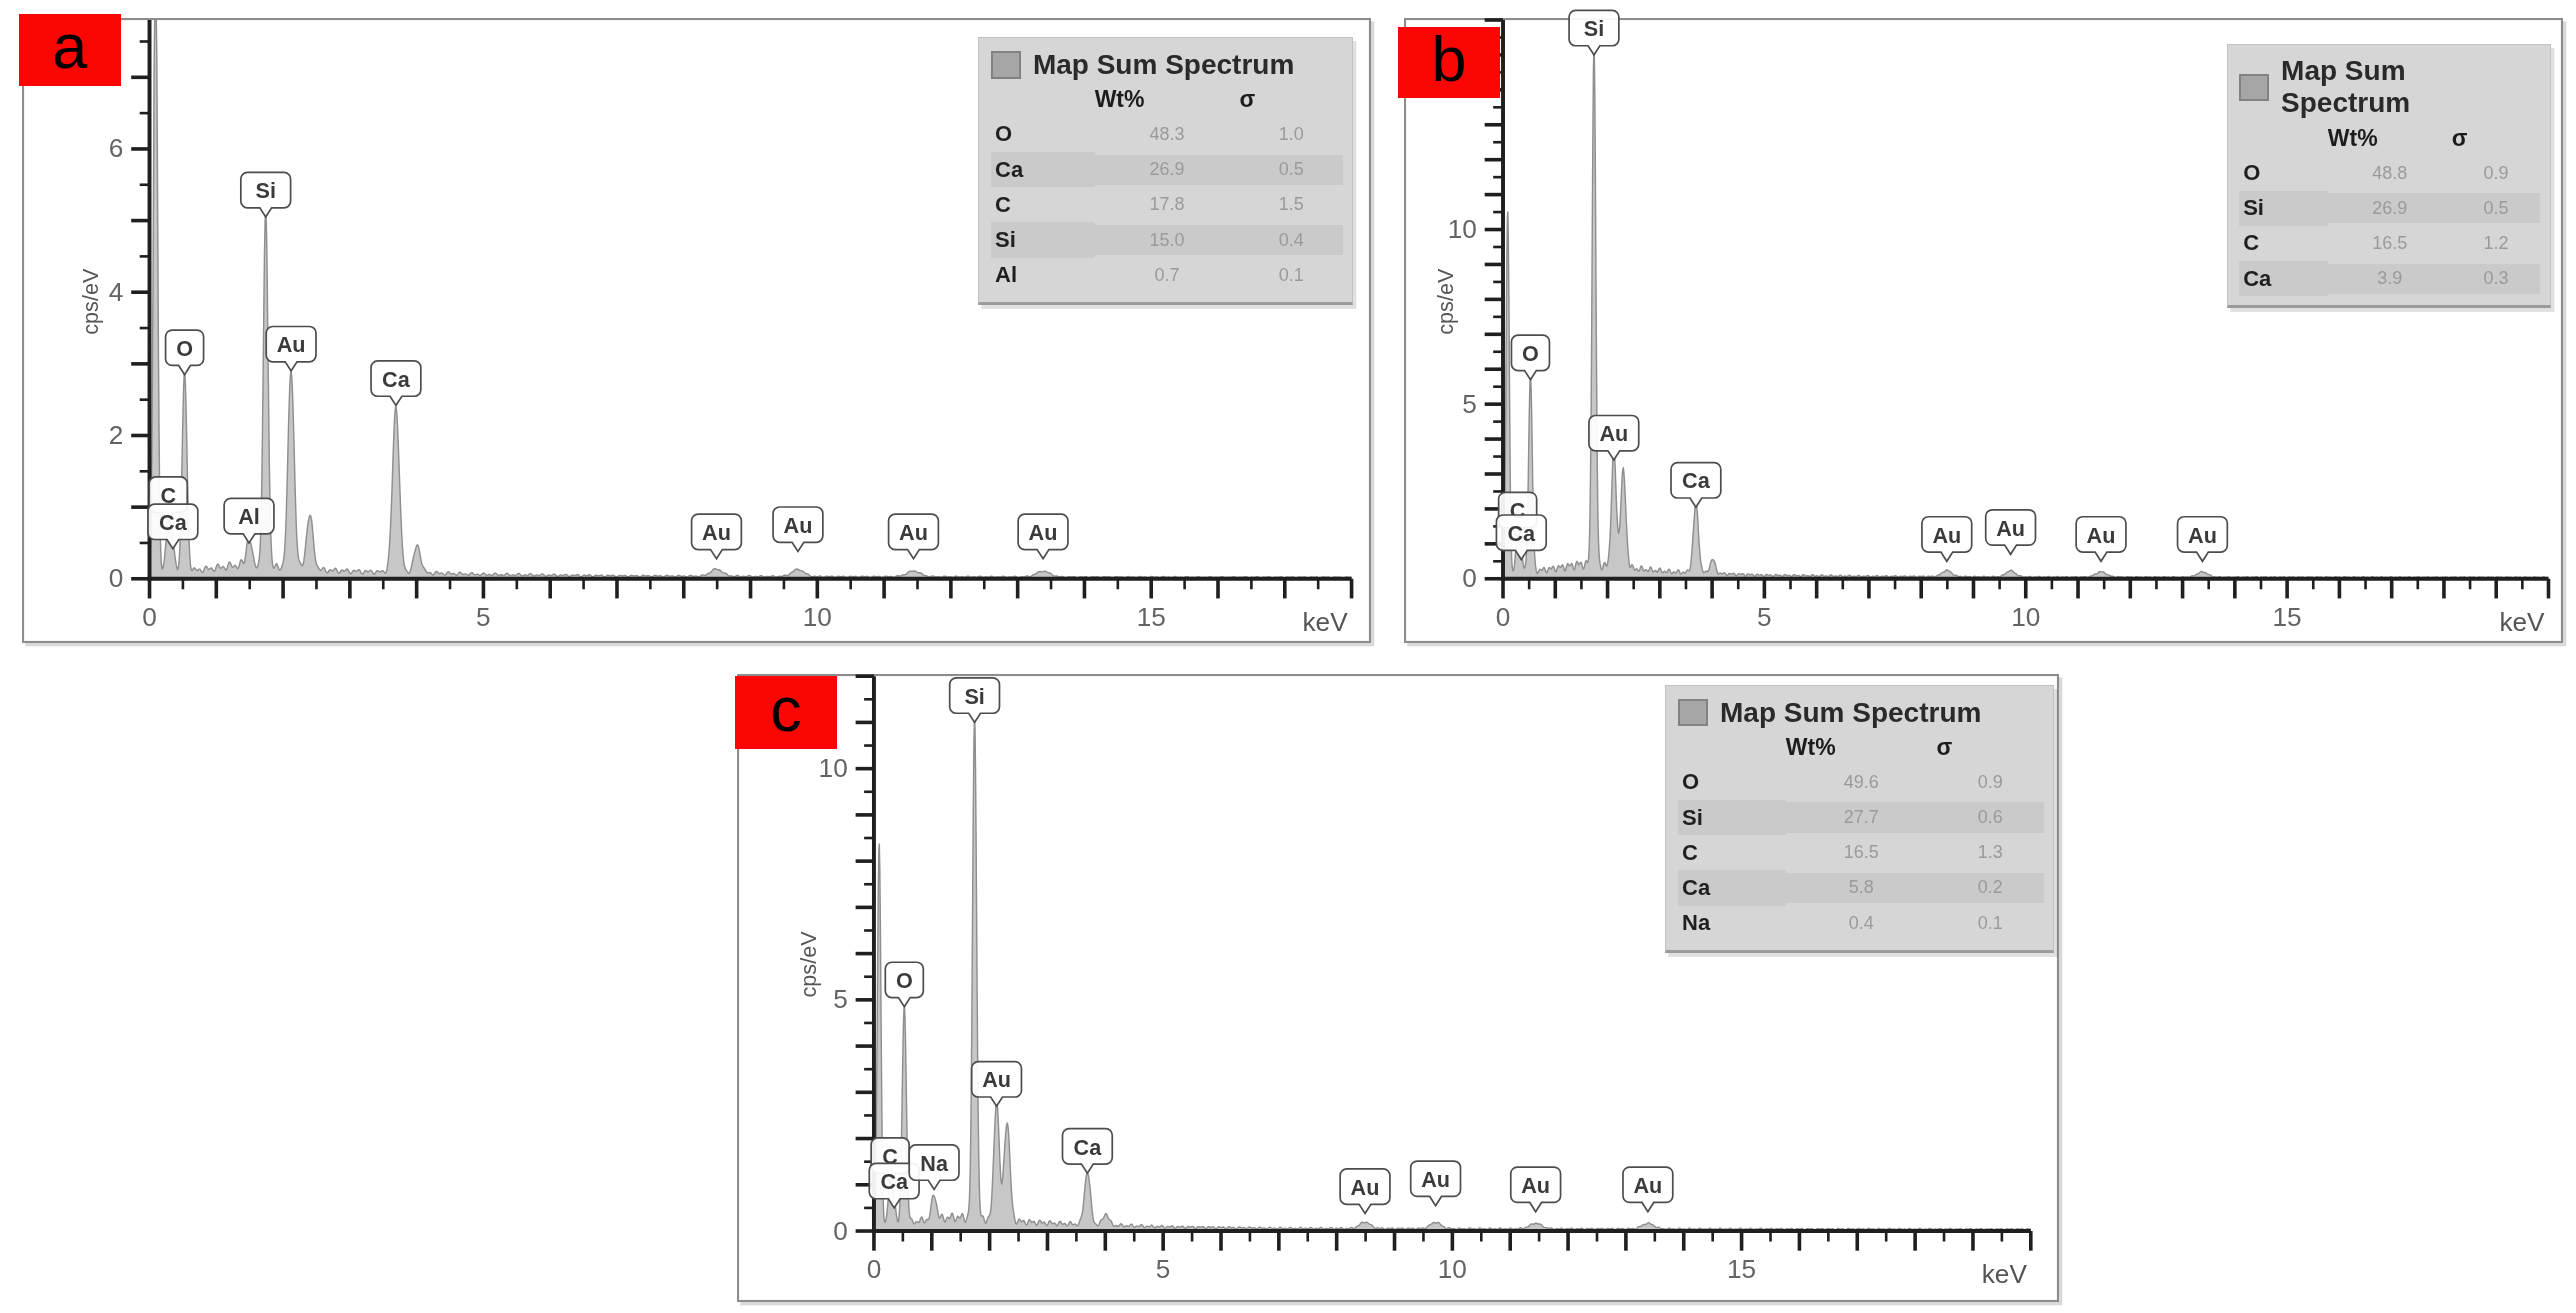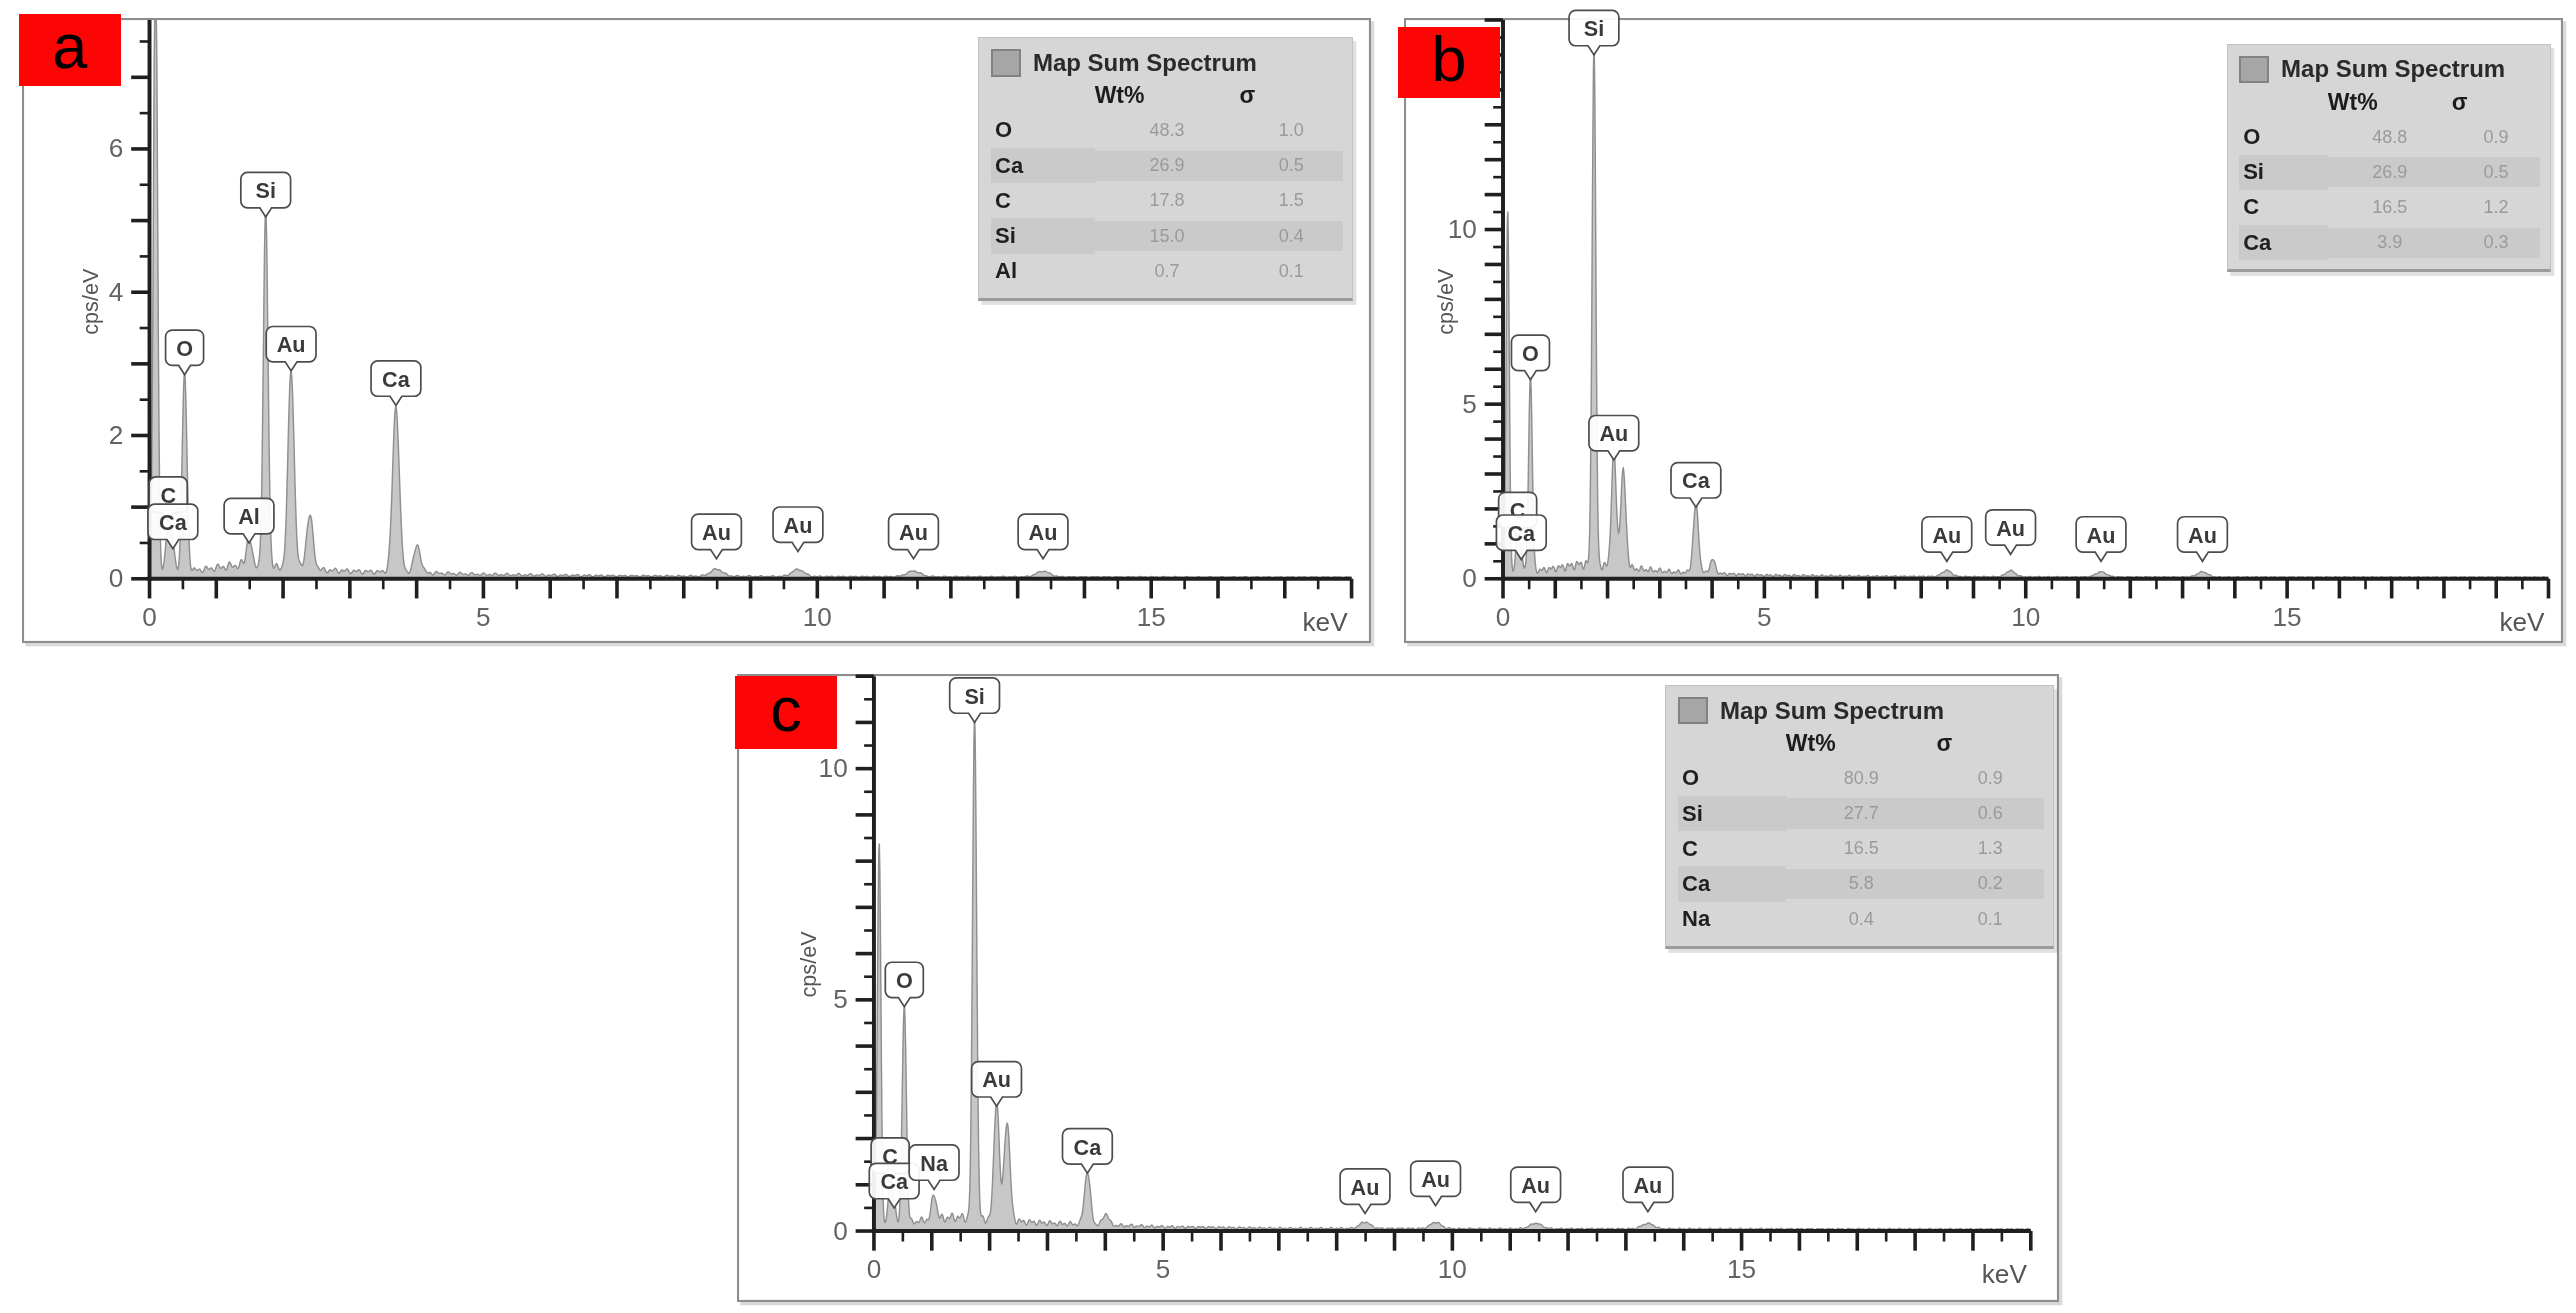--- a/index.html
+++ b/index.html
@@ -3,21 +3,21 @@
 <meta charset="utf-8">
 <style>
   html,body{margin:0;padding:0;background:#ffffff;}
   body{width:2576px;height:1313px;position:relative;font-family:"Liberation Sans",sans-serif;}
   .figure{position:absolute;left:0;top:0;width:2576px;height:1313px;background:#ffffff;}
   .panel{position:absolute;background:#ffffff;border:2.6px solid #8d8d8d;box-shadow:3.3px 3.3px 0 #d9d9d9, inset 0 0 0 0.7px #f2f2f2;}
   .plot{position:absolute;left:0;top:0;overflow:visible;}
   .badge{position:absolute;display:flex;align-items:center;justify-content:center;z-index:30;}
   .badge span{color:#000;font-size:63px;line-height:1;font-family:"Liberation Sans",sans-serif;transform:translateY(-2.6px);}
   .legend{position:absolute;z-index:20;background:#d6d6d6;border:0.7px solid #c2c2c2;border-bottom:3.9px solid #9b9b9b;box-shadow:3.3px 3.9px 0 rgba(0,0,0,0.12);padding:10.5px 9.2px 9.2px 11.8px;box-sizing:border-box;}
-  .ltitle{display:flex;align-items:center;gap:11.8px;font-size:24px;font-weight:600;color:#2a2a2a;margin-bottom:3.9px;}
+  .ltitle{display:flex;align-items:center;gap:11.8px;font-size:28px;font-weight:600;color:#2a2a2a;margin-bottom:3.9px;}
   .swatch{display:inline-block;width:30px;height:27.5px;background:#a6a6a6;border:2px solid #828282;box-sizing:border-box;flex:0 0 auto;}
   .lgrid{display:grid;grid-template-columns:1fr 1.4fr 1fr;align-items:center;}
   .lgrid .lh{font-size:23px;font-weight:700;color:#1c1c1c;text-align:left;padding:1.3px 0 3.9px 0;}
   .lgrid .lel{font-size:22px;font-weight:700;color:#1f1f1f;text-align:left;padding:4.6px 0 4.6px 3.9px;}
   .lgrid .lval{font-size:18px;color:#9a9a9a;text-align:center;padding:4.6px 0;}
   .lgrid .stripe{background:rgba(0,0,0,0.055);}
 </style>
 </head>
 <body>
 
@@ -470,21 +470,21 @@
     <div class="legend" style="top: 9.2px; right: 2.6px; width: 389px; background: rgb(214, 214, 214);">
       <div class="ltitle">
         <span class="swatch"></span>
         <span>Map Sum Spectrum</span>
       </div>
       <div class="lgrid">
         <span class="lh"></span>
         <span class="lh">Wt%</span>
         <span class="lh">σ</span>
       <span class="lel">O</span>
-          <span class="lval">80.9</span>
+          <span class="lval">49.6</span>
           <span class="lval">0.9</span>
           <span class="lel stripe">Si</span>
           <span class="lval stripe">27.7</span>
           <span class="lval stripe">0.6</span>
           <span class="lel">C</span>
           <span class="lval">16.5</span>
           <span class="lval">1.3</span>
           <span class="lel stripe">Ca</span>
           <span class="lval stripe">5.8</span>
           <span class="lval stripe">0.2</span>

